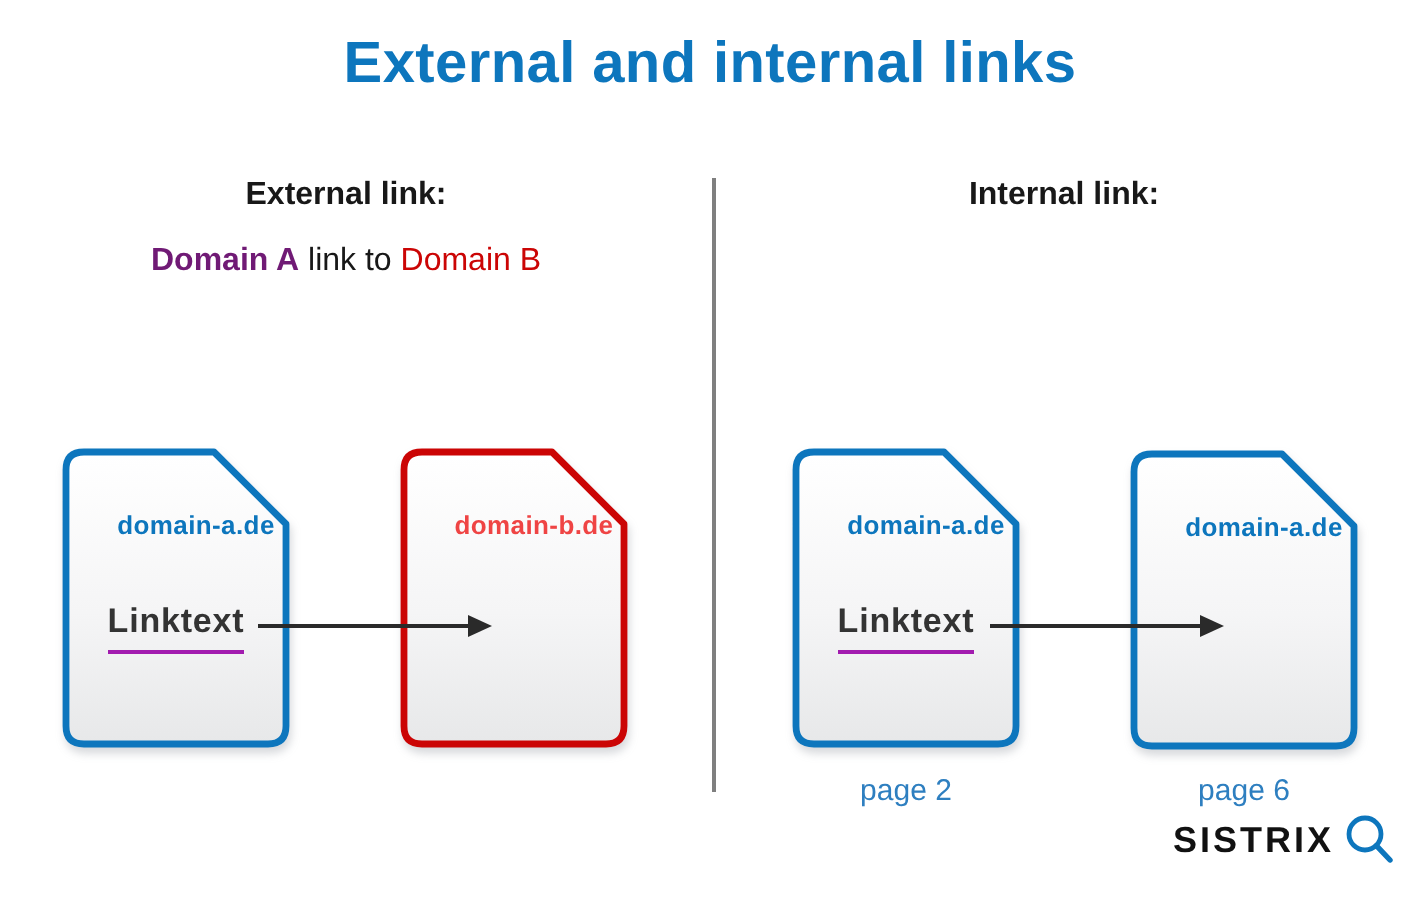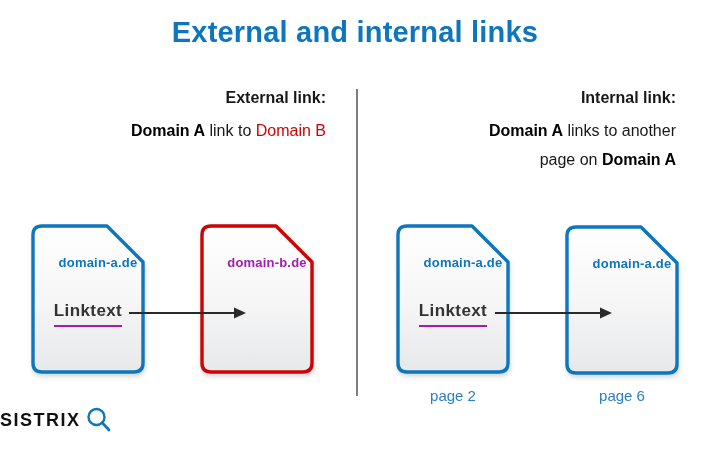--- a/index.html
+++ b/index.html
@@ -17,34 +17,34 @@
   .title {
     position: absolute;
     top: 16px; left: 0; right: 0;
     text-align: center;
     font-size: 29px;
     font-weight: 700;
     color: #0d76bd;
     letter-spacing: 0.2px;
   }
   
-  .section-head { position: absolute; text-align: right; color: #181818; }
+  .section-head { position: absolute; text-align: center; color: #181818; }
   .section-head.left  { left: 20px;  top: 89px; width: 306px; }
   .section-head.right { left: 388px; top: 89px; width: 288px; }
   .section-head .head-line {
     font-size: 16px;
     font-weight: 700;
     margin-bottom: 9px;
   }
   .section-head .sentence {
     font-size: 16px;
     line-height: 29px;
     font-weight: 400;
   }
-  .accent-blue { color: #000000; font-weight: 700; }
+  .accent-blue { color: #701a75; font-weight: 700; }
   .accent-red  { color: #cb0505; font-weight: 400; }
   
   .divider {
     position: absolute;
     left: 356px; top: 89px;
     width: 2px; height: 307px;
     background: #7f7f7f;
   }
   
   .doc {
@@ -57,21 +57,21 @@
   .doc-label {
     position: absolute;
     top: 31px; left: 0; width: 100%;
     text-align: center;
     font-size: 13px;
     font-weight: 700;
     letter-spacing: 0.2px;
     padding-left: 20px;
   }
   .doc--blue .doc-label { color: #0d76bd; }
-  .doc--red  .doc-label { color: #a21caf; }
+  .doc--red  .doc-label { color: #ef4444; }
   .doc-linktext-wrap {
     position: absolute;
     top: 77px; left: 0; width: 100%;
     text-align: center;
   }
   .doc-linktext {
     display: inline-block;
     font-size: 17px;
     font-weight: 700;
     color: #333;
@@ -96,21 +96,21 @@
     font-size: 15px;
     color: #2e7fc0;
   }
   #page-label-1 { left: 396px; }
   #page-label-2 { left: 565px; }
   
   .footer {
     position: absolute;
     left: 0; right: 12px; top: 406px;
     display: flex;
-    justify-content: flex-start;
+    justify-content: flex-end;
     align-items: center;
     gap: 4px;
   }
   .brand-text {
     font-size: 18px;
     font-weight: 700;
     color: #111;
     letter-spacing: 1.5px;
   }
 </style>
@@ -137,27 +137,20 @@
       <span class="accent-blue">Domain A</span>
       <span>link to</span>
       <span class="accent-red">Domain B</span>
     </div>
   </div>
 
   <div class="divider"></div>
 
   <div class="section-head right">
     <div class="head-line">Internal link:</div>
-    <div class="sentence">
-      <span class="accent-blue">Domain A</span>
-      <span>links to another</span>
-      <br>
-      <span>page on</span>
-      <span class="accent-blue">Domain A</span>
-    </div>
   </div>
 
   <div class="doc doc--blue" id="doc1">
     <svg width="114" height="150" viewBox="0 0 114 150">
       <path class="doc-outline" d="M 11,2 H 76 L 112,38 V 139 Q 112,148 103,148 H 11 Q 2,148 2,139 V 11 Q 2,2 11,2 Z" fill="url(#docGrad)" stroke-width="3.4" stroke-linejoin="round" style="filter: drop-shadow(1px 3px 2px rgba(110,120,130,0.28));"></path>
     </svg>
     <div class="doc-label">domain-a.de</div>
     <div class="doc-linktext-wrap">
       <span class="doc-linktext">Linktext</span>
     </div>

